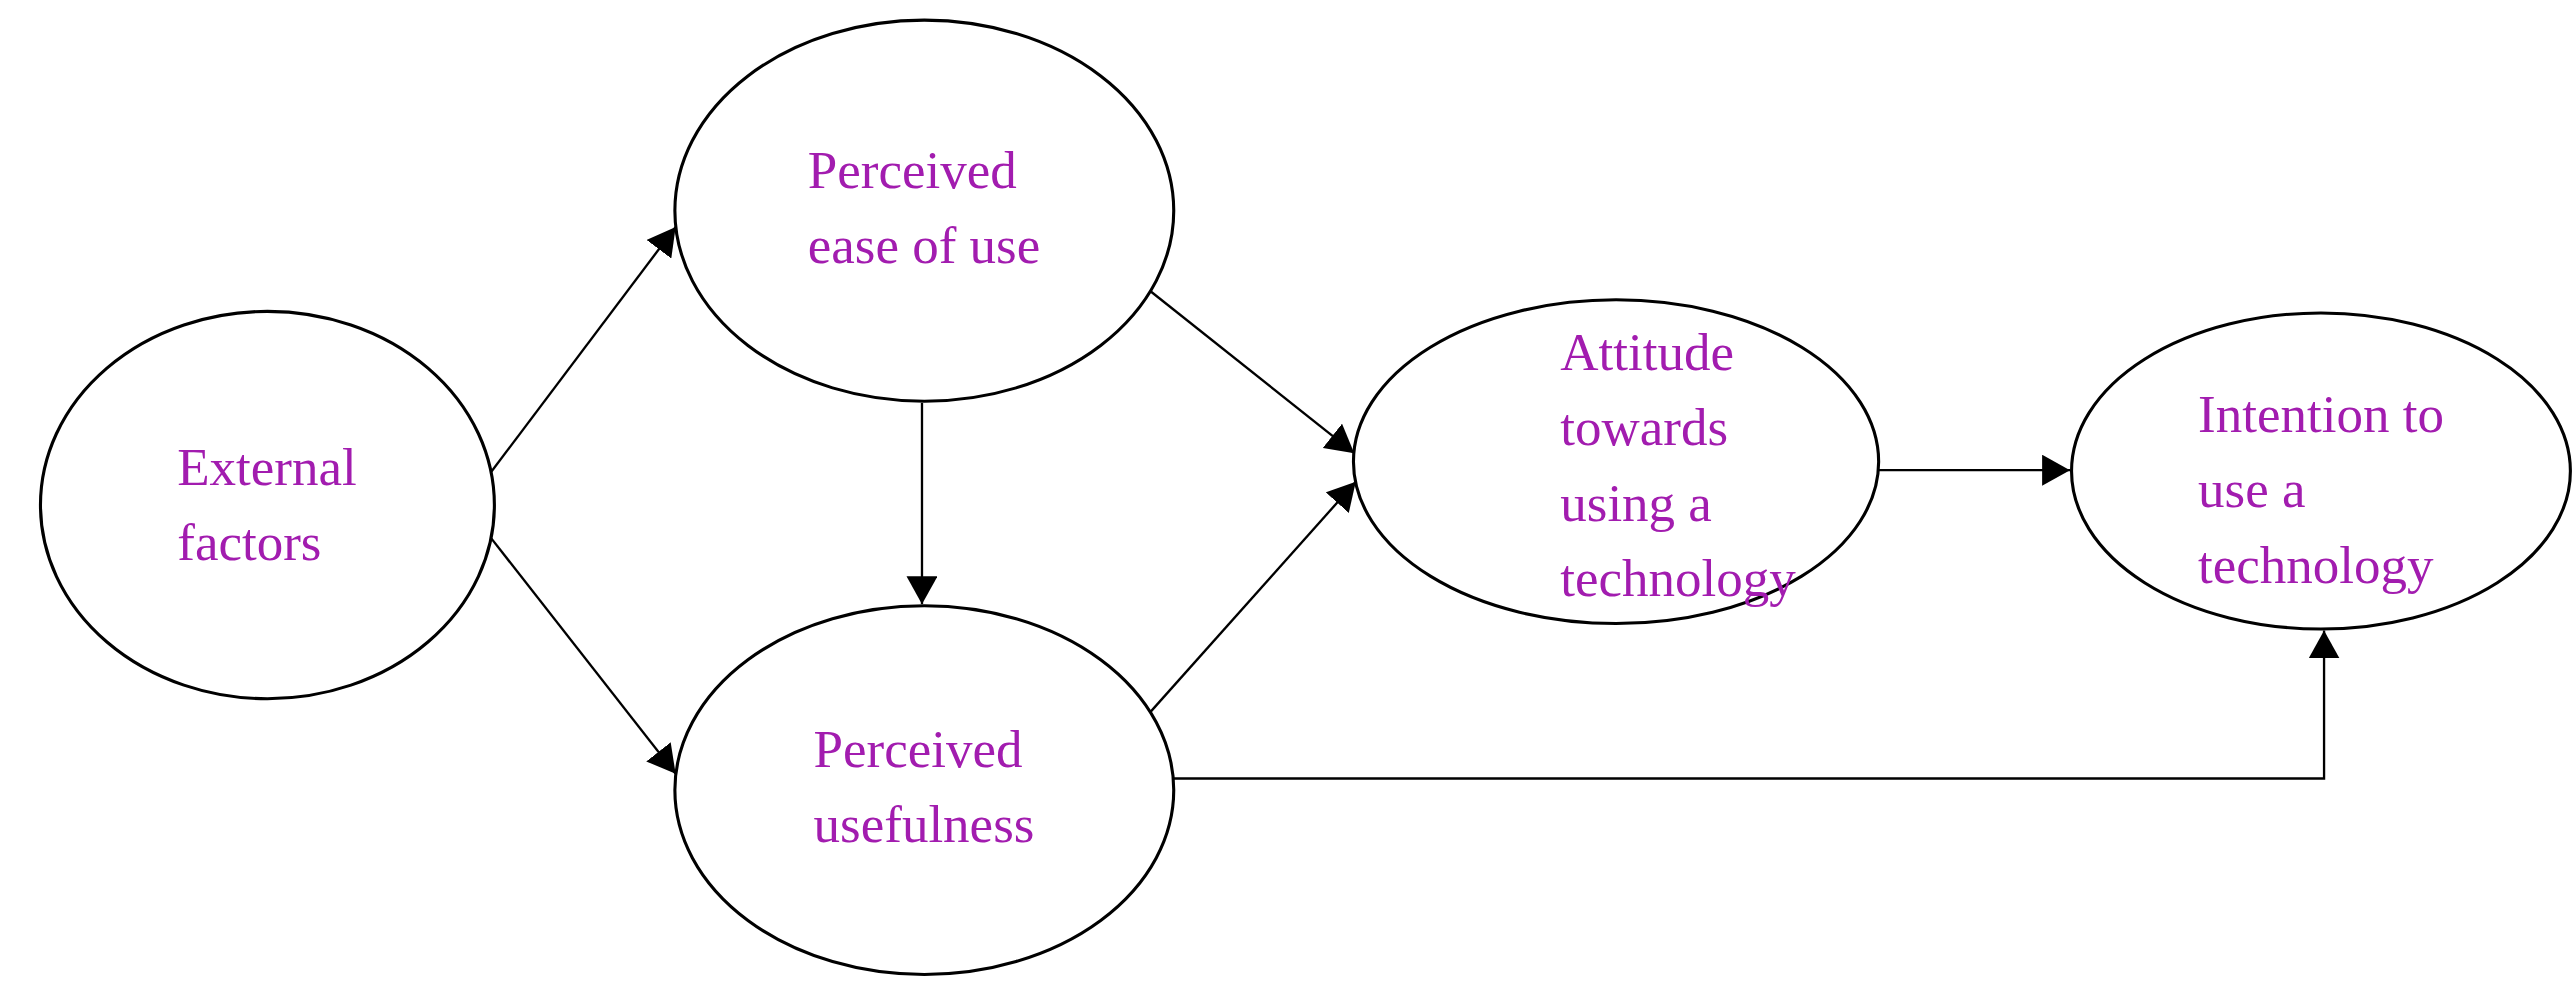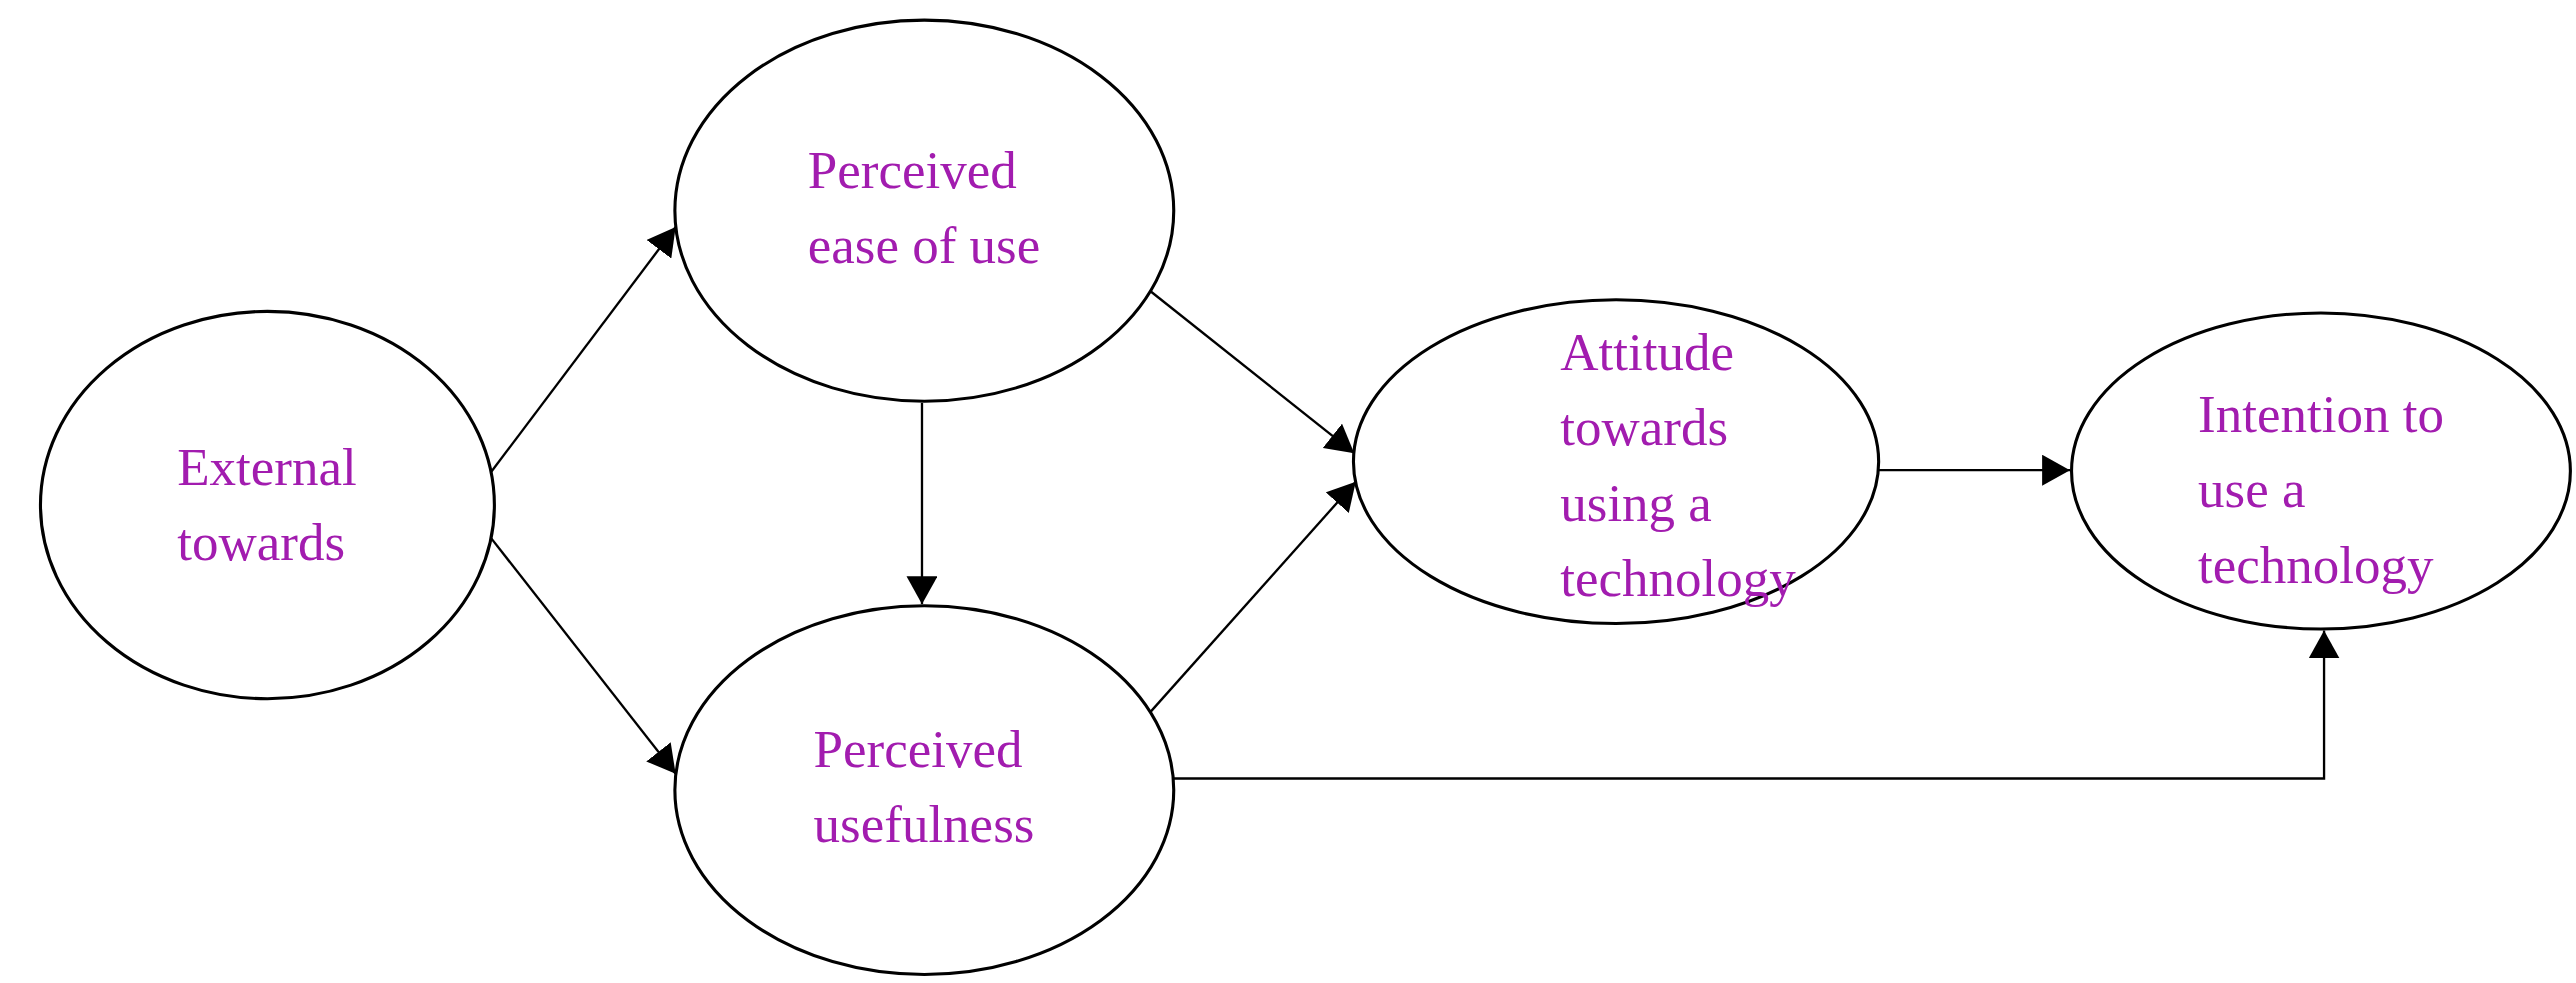--- a/index.html
+++ b/index.html
@@ -61,21 +61,21 @@
     <path class="edge" d="M1514,1005 L3000,1005 L3000,814" marker-end="url(#arrowhead)"></path>
 
     <ellipse class="node-shape" cx="345" cy="652" rx="293" ry="250"></ellipse>
     <ellipse class="node-shape" cx="1193" cy="272" rx="322" ry="246"></ellipse>
     <ellipse class="node-shape" cx="1193" cy="1020" rx="322" ry="238"></ellipse>
     <ellipse class="node-shape" cx="2086" cy="596" rx="339" ry="209"></ellipse>
     <ellipse class="node-shape" cx="2996" cy="608" rx="322" ry="204"></ellipse>
   </svg>
 
   <div class="node-label" style="left:267px; top:505px;">External
-towards</div>
+factors</div>
 
   <div class="node-label" style="left:924px; top:208px;">Perceived
 ease of use</div>
 
   <div class="node-label" style="left:924px; top:787px;">Perceived
 usefulness</div>
 
   <div class="node-label" style="left:1678px; top:465px;">Attitude
 towards
 using a

